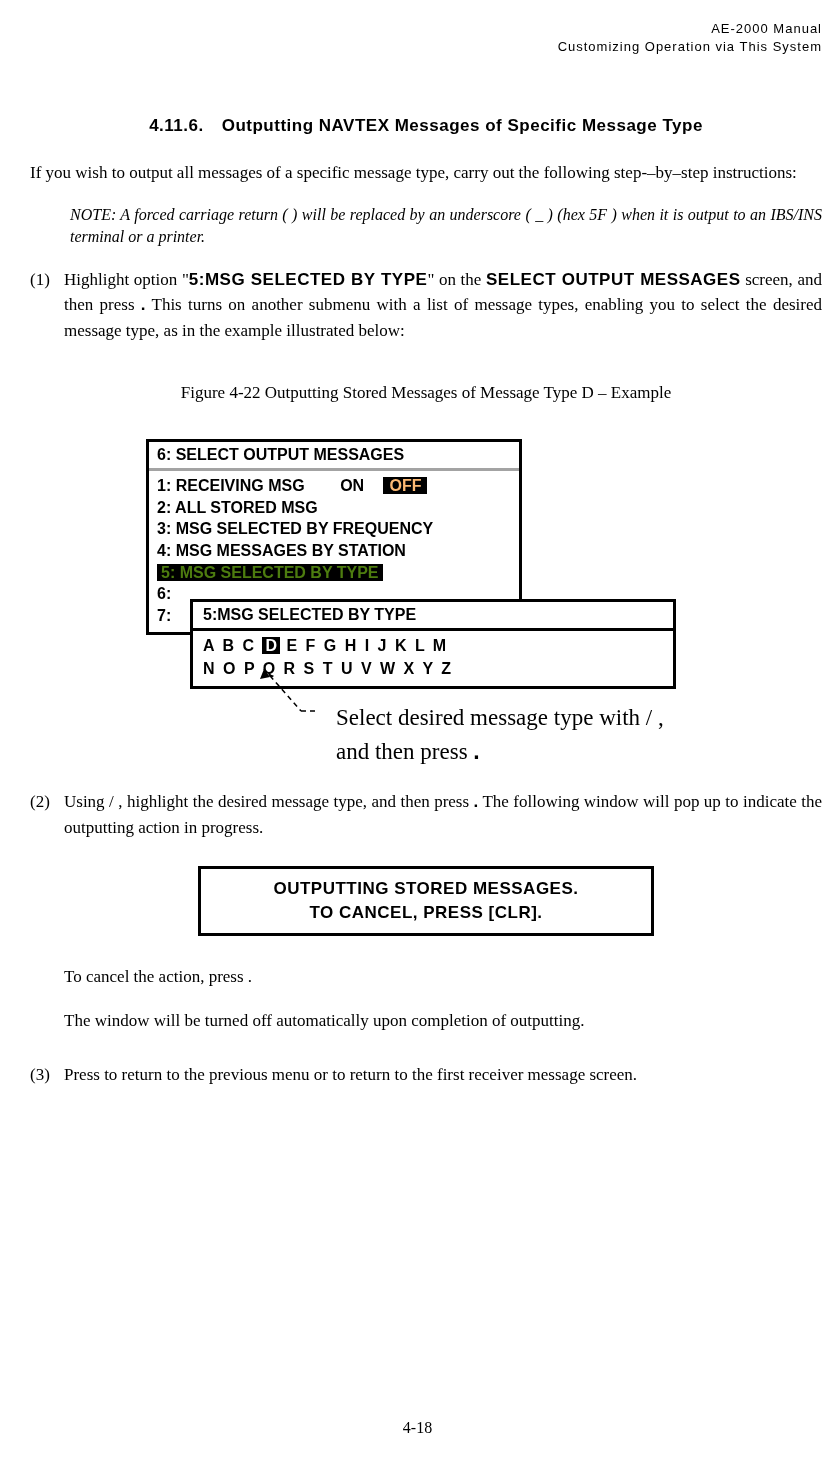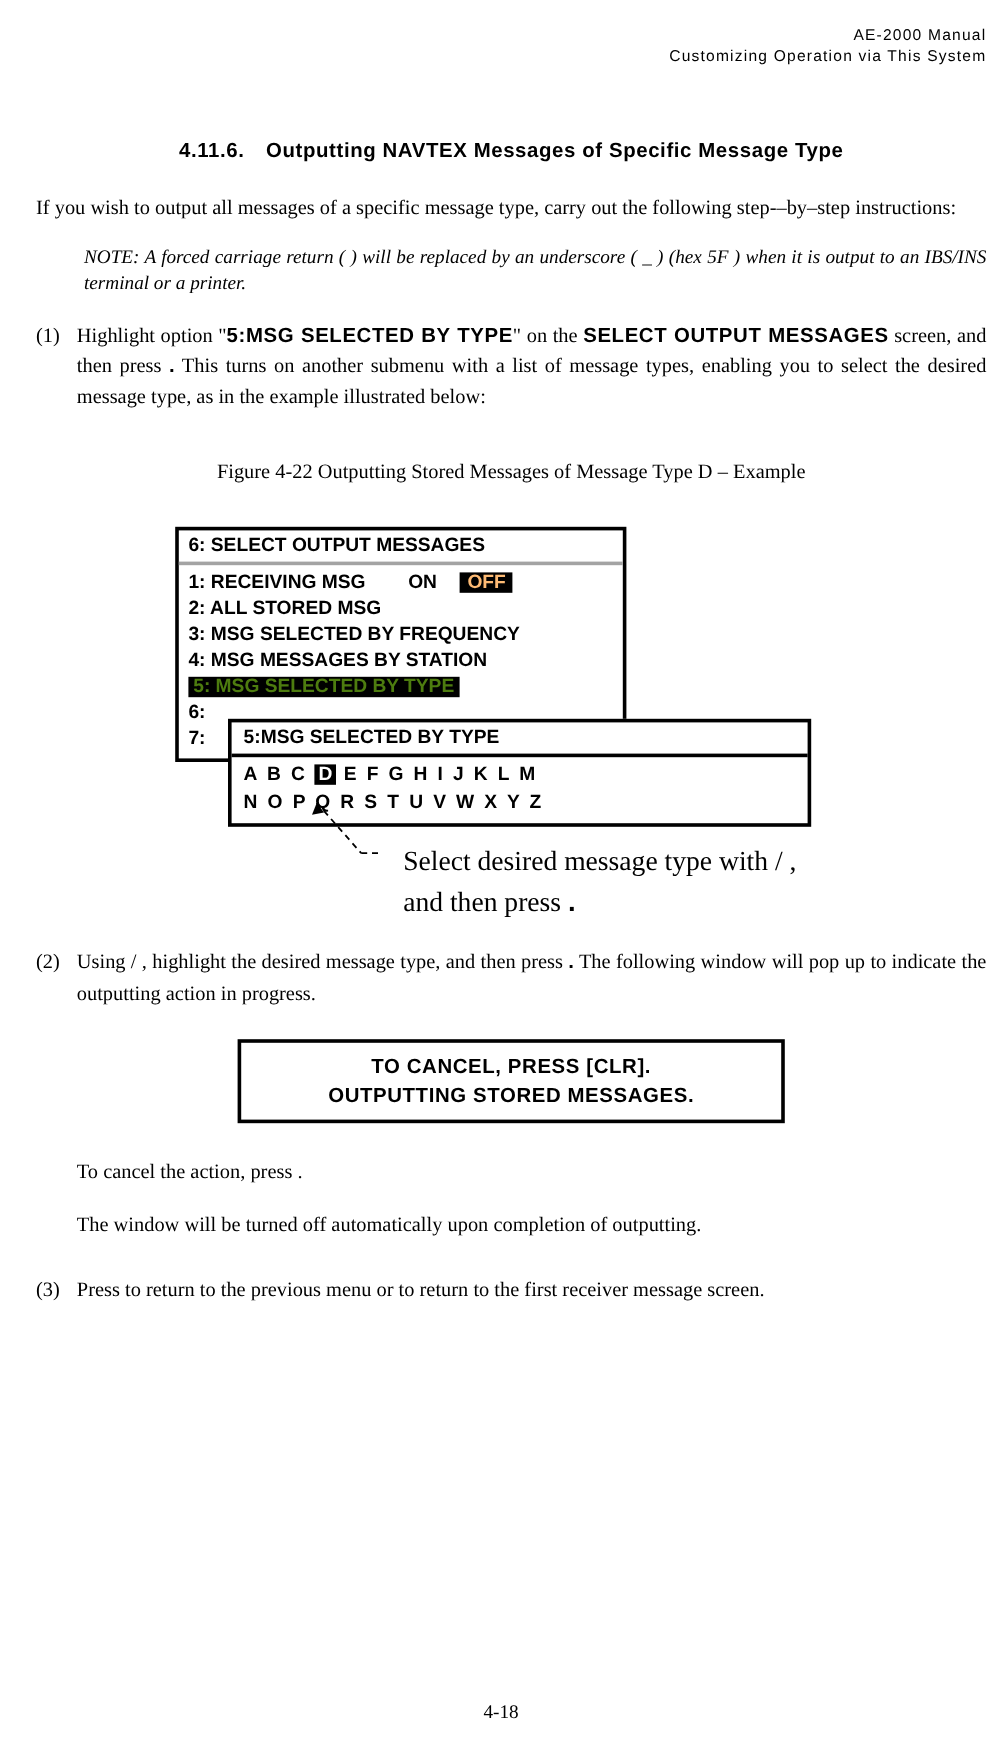--- a/index.html
+++ b/index.html
@@ -257,22 +257,22 @@
   </div>
 
   <div class="step">
     <div class="num">(2)</div>
     <div class="txt">
       <span>Using    /   , highlight the desired message type, and then press     </span><span class="dot">.</span><span> The following window will pop up to indicate the outputting action in progress.</span>
     </div>
   </div>
 
   <div class="popup-box">
+    <div>OUTPUTTING STORED MESSAGES.</div>
     <div>TO CANCEL, PRESS [CLR].</div>
-    <div>OUTPUTTING STORED MESSAGES.</div>
   </div>
 
   <div class="indented">To cancel the action, press      .</div>
   <div class="indented">The window will be turned off automatically upon completion of outputting.</div>
 
   <div class="step" style="margin-top:28px;">
     <div class="num">(3)</div>
     <div class="txt">Press      to return to the previous menu or      to return to the first receiver message screen.</div>
   </div>
 

